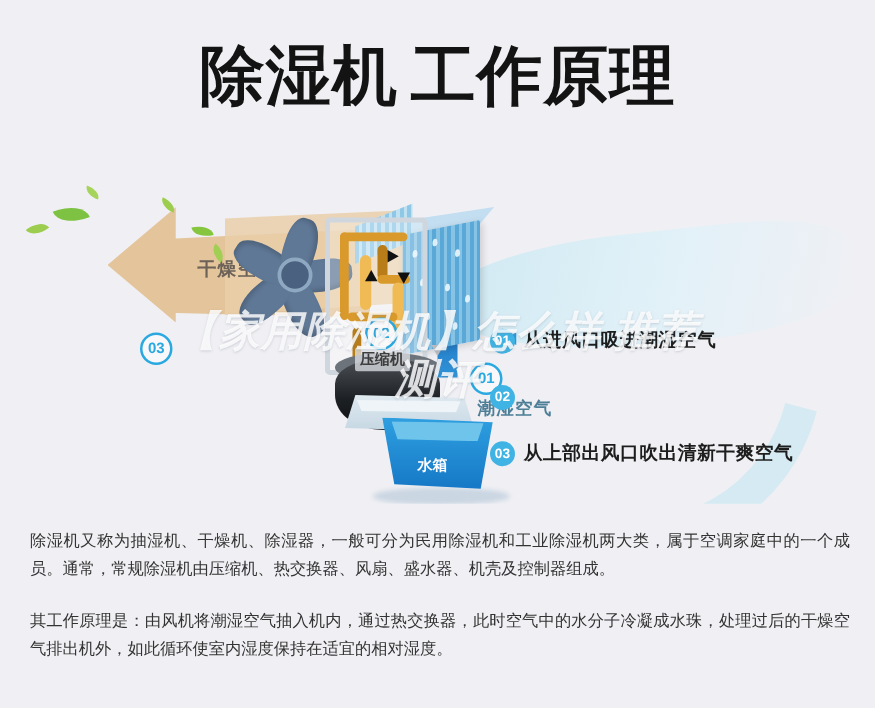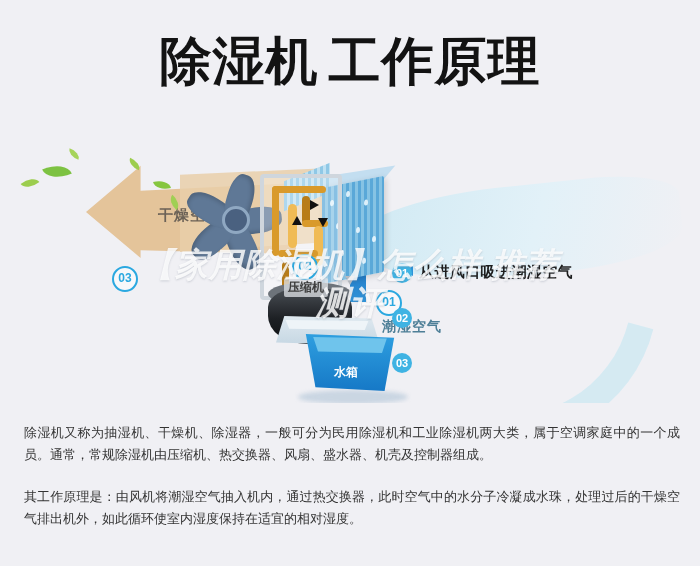--- a/index.html
+++ b/index.html
@@ -343,20 +343,21 @@
   <div class="steps">
     <div class="step">
       <div class="stepnum">01</div>
       <div class="steptxt">从进风口吸进潮湿空气</div>
     </div>
     <div class="step">
       <div class="stepnum">02</div>
     </div>
     <div class="step">
       <div class="stepnum">03</div>
+      <div class="steptxt">从上部出风口吹出清新干爽空气</div>
     </div>
   </div>
 
   <div class="wm">
     <span>【家用除湿机】怎么样 推荐</span>
     <span class="l2">测评</span>
   </div>
 
   <div class="para p1">除湿机又称为抽湿机、干燥机、除湿器，一般可分为民用除湿机和工业除湿机两大类，属于空调家庭中的一个成员。通常，常规除湿机由压缩机、热交换器、风扇、盛水器、机壳及控制器组成。</div>
   <div class="para p2">其工作原理是：由风机将潮湿空气抽入机内，通过热交换器，此时空气中的水分子冷凝成水珠，处理过后的干燥空气排出机外，如此循环使室内湿度保持在适宜的相对湿度。</div>

